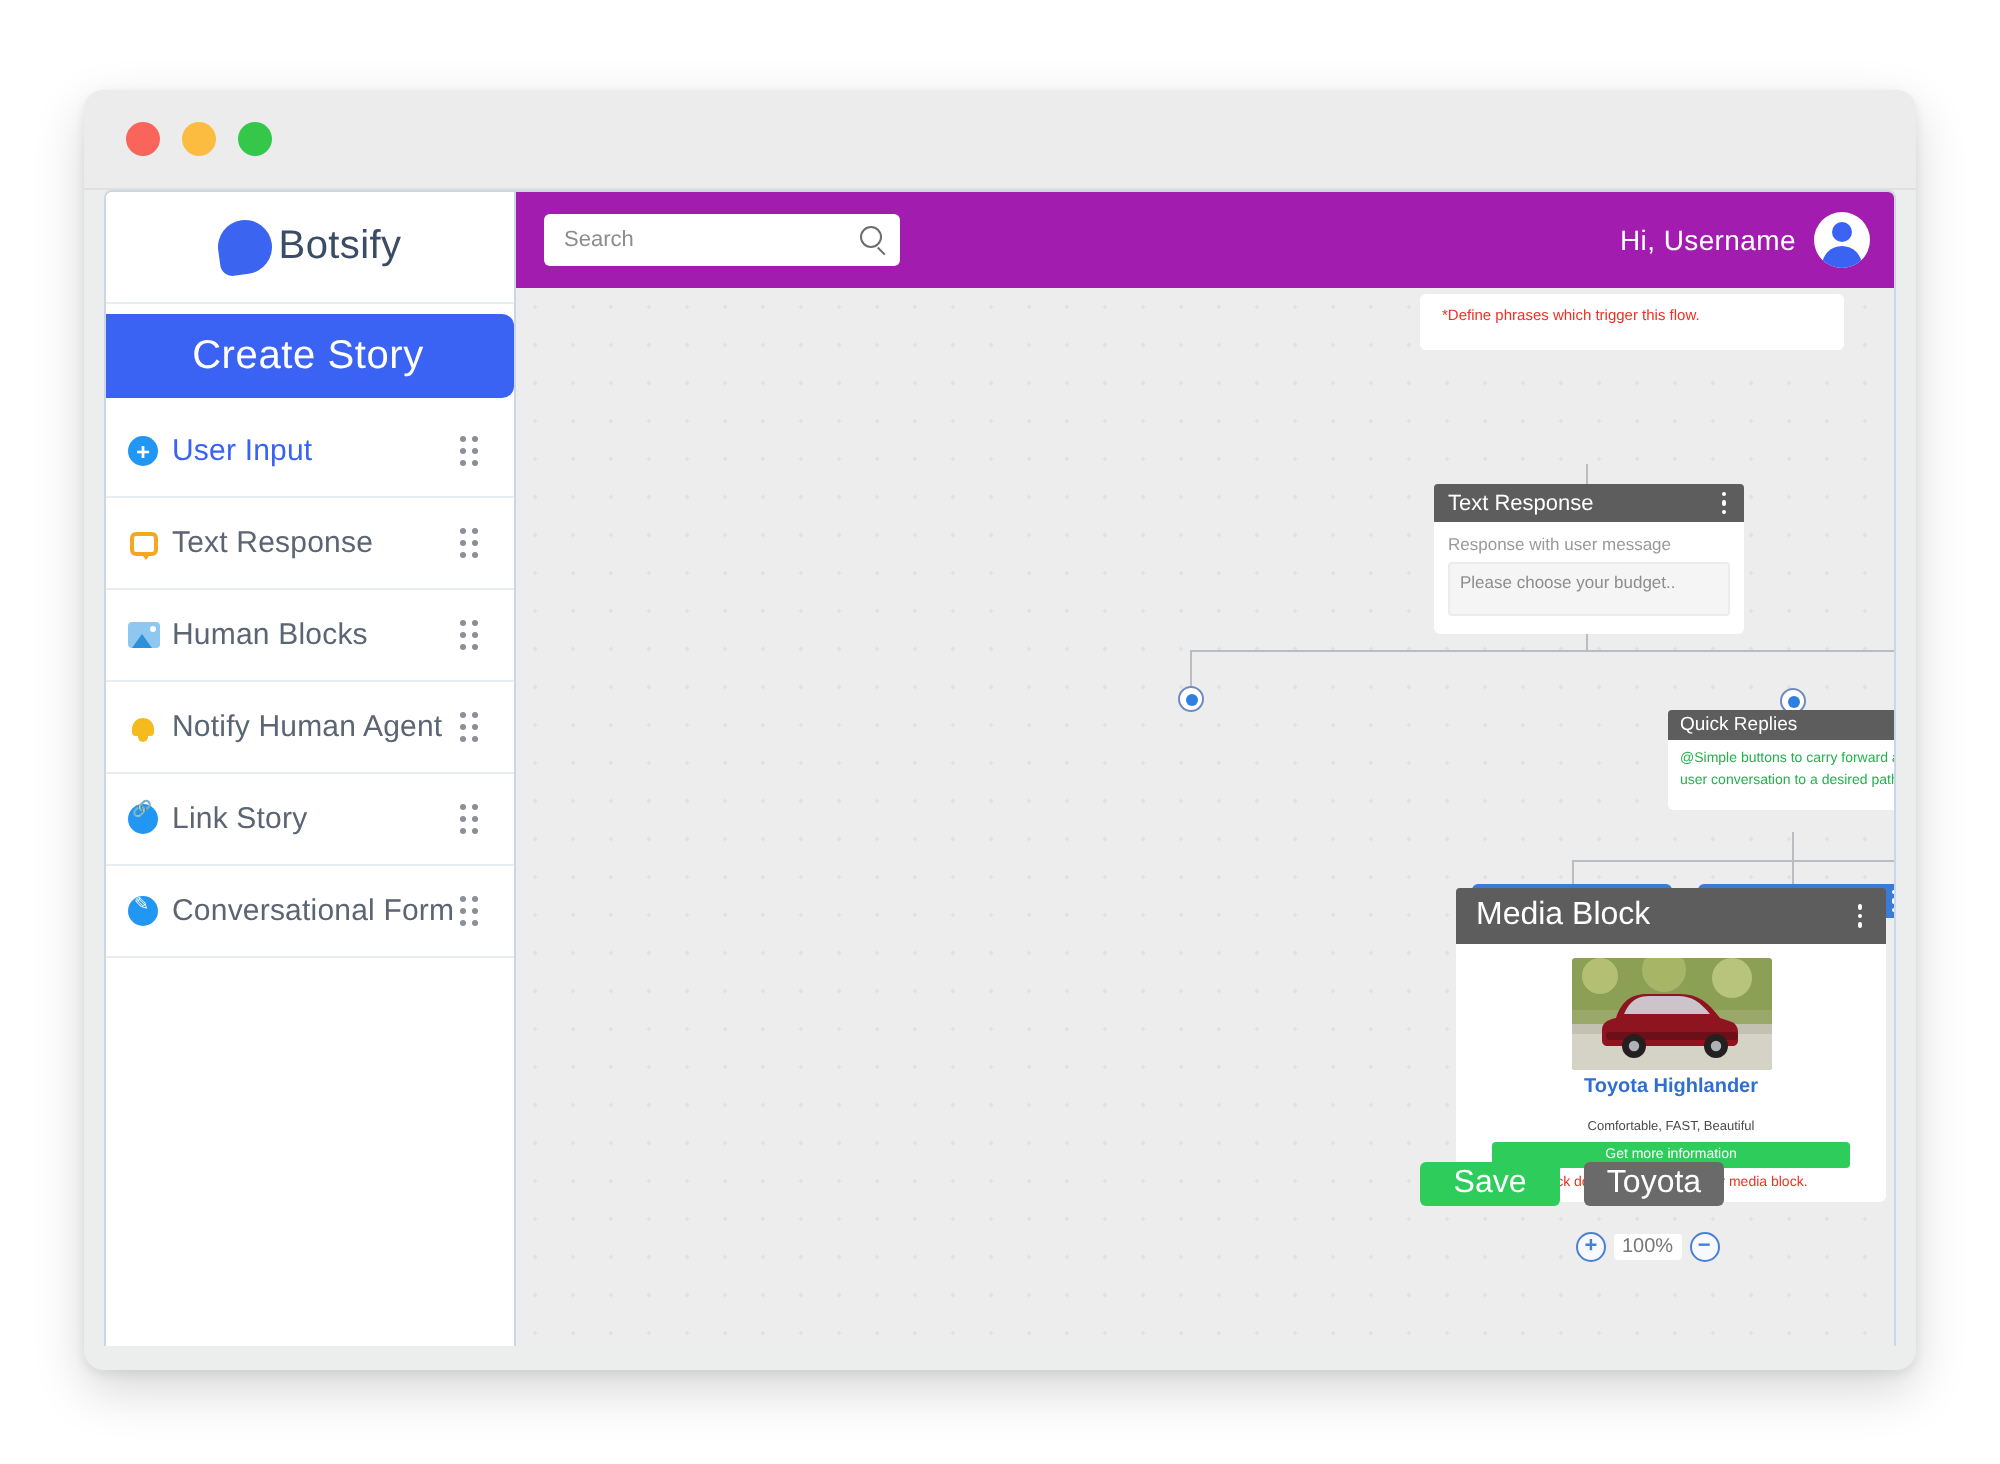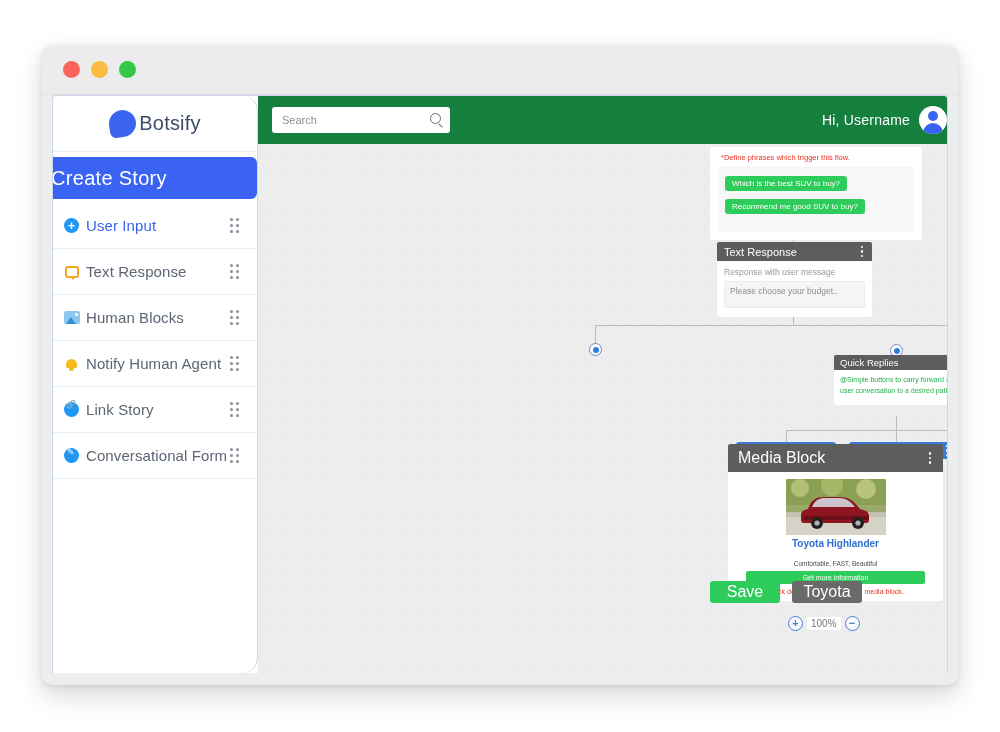--- a/index.html
+++ b/index.html
@@ -42,41 +42,41 @@
     box-sizing:border-box;
     overflow:hidden;
   }
 
   
   .sidebar{
     width:205px;min-width:205px;
     background:#ffffff;
     border-right:1px solid #ccd6ea;
     box-sizing:border-box;
-    display:flex;flex-direction:column;border-radius:15px;
+    display:flex;flex-direction:column;
   }
   .brand{
     height:55px;display:flex;align-items:center;justify-content:center;
     border-bottom:1px solid #e8ecf3;
   }
   .brand-logo{
     width:27px;height:27px;background:#3b65f0;border-radius:50% 50% 50% 6px;
     transform:rotate(-8deg);margin-right:3px;
   }
   .brand-name{
     font-size:20px;color:#3b4c66;letter-spacing:.2px;font-weight:400;
   }
 
   .create-story{
     margin:5px 0 4px -2px;
     height:42px;
     background:#3a63f3;
     border-radius:0 6px 6px 0;
     width:calc(100% + 2px);
-    display:flex;align-items:center;
+    display:flex;align-items:center;justify-content:center;
     color:#fff;font-size:20px;letter-spacing:.3px;
     cursor:pointer;
   }
 
   .module-list{flex:1;display:flex;flex-direction:column;}
   .module{
     height:46px;min-height:46px;
     display:flex;align-items:center;
     border-bottom:1px solid #e8ecf3;
     box-sizing:border-box;padding:0 14px 0 10px;
@@ -114,23 +114,23 @@
   .ic-bell:before{content:"";position:absolute;left:1px;top:2px;width:11px;height:9px;
     background:#f5bb1d;border-radius:6px 6px 2px 2px;}
   .ic-bell:after{content:"";position:absolute;left:4px;bottom:0;width:5px;height:3px;
     background:#f5bb1d;border-radius:0 0 3px 3px;}
   .ic-form{width:15px;height:15px;border-radius:50%;background:#2196f3;position:relative;}
   .ic-form:after{content:"\270E";position:absolute;left:3px;top:0px;font-size:9px;color:#fff;}
 
   
   .main{flex:1;display:flex;flex-direction:column;min-width:0;}
   .topbar{
-    height:48px;min-height:48px;background:#15803d;
+    height:48px;min-height:48px;background:#a21caf;
     display:flex;align-items:center;justify-content:space-between;
-    padding:0 0 0 14px;box-sizing:border-box;
+    padding:0 12px 0 14px;box-sizing:border-box;
   }
   .search-wrap{
     position:relative;width:178px;height:26px;background:#fff;border-radius:3px;
     display:flex;align-items:center;
   }
   .search-wrap input{
     border:none;outline:none;background:transparent;width:100%;
     font-family:"Liberation Sans", sans-serif;font-size:11px;color:#4a4a4a;
     padding:0 24px 0 10px;box-sizing:border-box;
   }
@@ -393,24 +393,20 @@
         <div class="line" style="left:337px;top:181px;width:1px;height:22px;"></div>
 
         <div class="line" style="left:638px;top:272px;width:1px;height:14px;"></div>
         <div class="line" style="left:528px;top:286px;width:285px;height:1px;"></div>
         <div class="line" style="left:528px;top:286px;width:1px;height:12px;"></div>
         <div class="line" style="left:638px;top:286px;width:1px;height:12px;"></div>
 
         <div class="node" id="trigger">
           <div class="tr-body">
             <div class="tr-note">*Define phrases which trigger this flow.</div>
-            <div class="tr-inner">
-              <div class="pill-green">Which is the best SUV to buy?</div><br>
-              <div class="pill-green">Recommend me  good SUV to buy?</div>
-            </div>
           </div>
         </div>
 
         <div class="node" id="text-response">
           <div class="node-head">
             <span class="node-title">Text Response</span>
             <span class="kebab">
                 <i></i>
                 <i></i>
                 <i></i>

